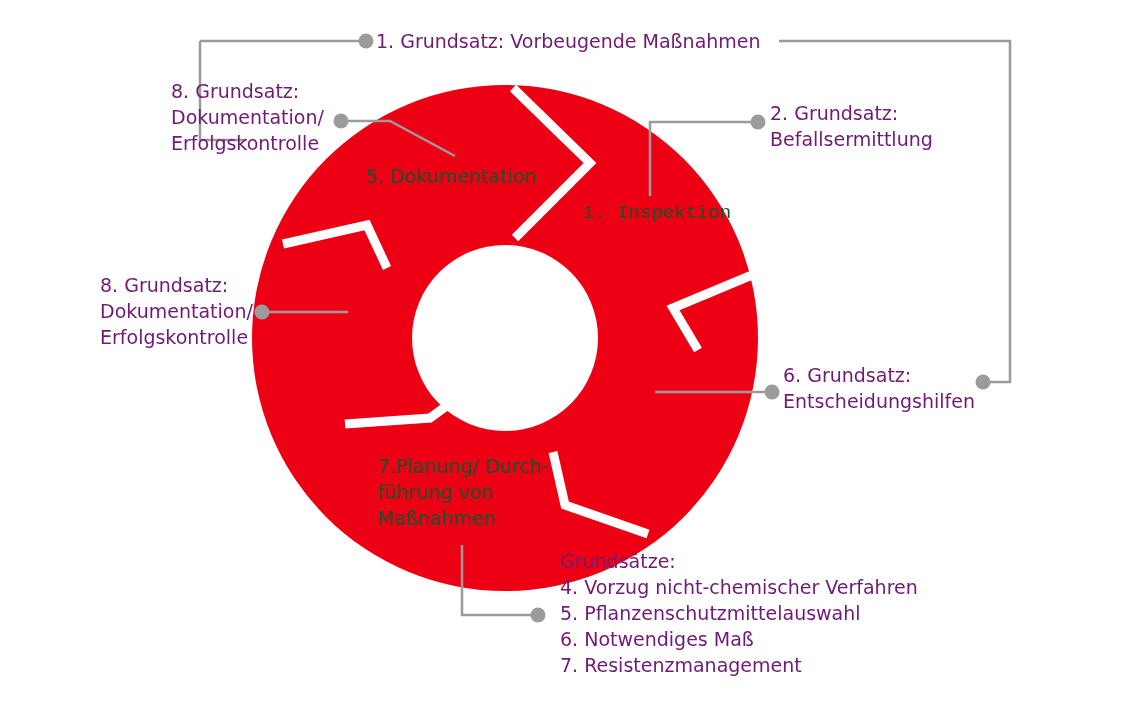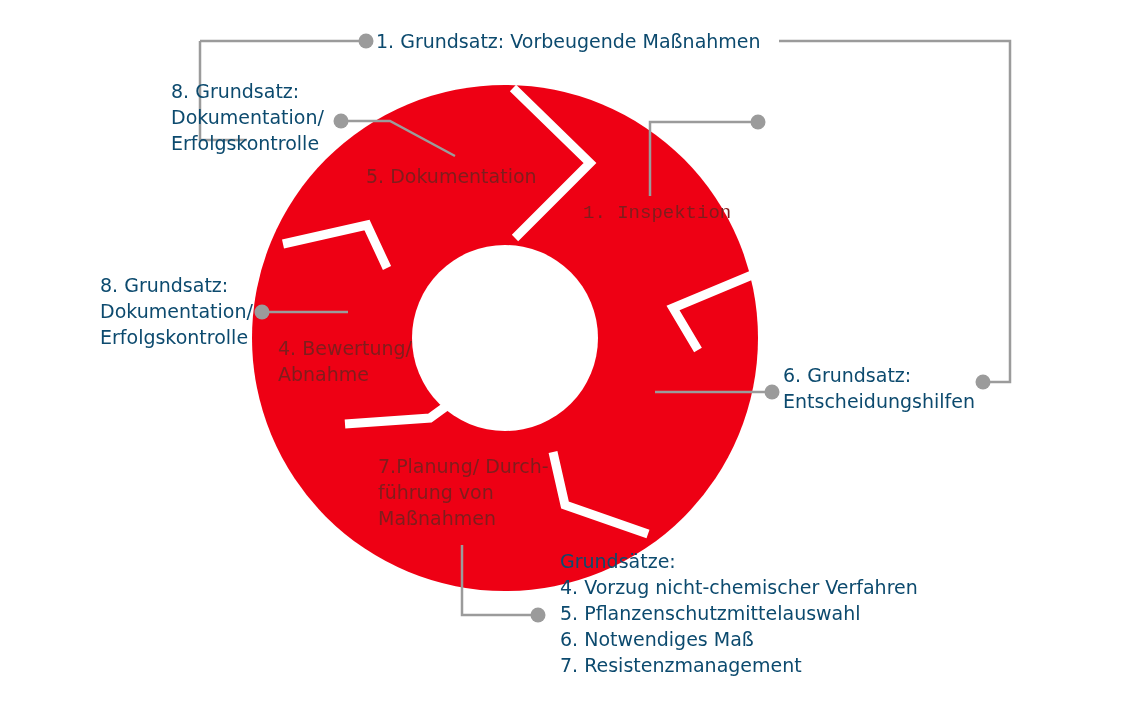--- a/index.html
+++ b/index.html
@@ -17,28 +17,28 @@
   }
   #diagram-svg {
     position: absolute;
     left: 0;
     top: 0;
     width: 1125px;
     height: 711px;
   }
   .lbl {
     position: absolute;
-    color: #0c4a6e;
+    color: #701a75;
     font-size: 19px;
     line-height: 26px;
     white-space: pre;
   }
   .seg-lbl {
     position: absolute;
-    color: #7f1d1d;
+    color: #14532d;
     font-size: 19px;
     line-height: 26px;
     white-space: pre;
     text-align: left;
   }
   
   #lbl-p1 { left: 376px; top: 28px; }
   #lbl-p2 { left: 770px; top: 100px; }
   #lbl-p3 { left: 783px; top: 362px; }
   #lbl-p8a { left: 171px; top: 78px; }
@@ -101,25 +101,25 @@
       <circle cx="341" cy="121" r="7.5"></circle>
       <circle cx="262" cy="312" r="7.5"></circle>
       <circle cx="538" cy="615" r="7.5"></circle>
     </g>
   </svg>
 
   <div class="seg-lbl" id="lbl-s1">1. Inspektion</div>
   <div class="seg-lbl" id="lbl-s3">7.Planung/ Durch-
 führung von
 Maßnahmen</div>
-  <div class="seg-lbl" id="lbl-s4">4. Bewertung/
-Abnahme</div>
   <div class="seg-lbl" id="lbl-s5">5. Dokumentation</div>
 
   <div class="lbl" id="lbl-p1">1. Grundsatz: Vorbeugende Maßnahmen</div>
+  <div class="lbl" id="lbl-p2">2. Grundsatz:
+Befallsermittlung</div>
   <div class="lbl" id="lbl-p3">6. Grundsatz:
 Entscheidungshilfen</div>
   <div class="lbl" id="lbl-p8a">8. Grundsatz:
 Dokumentation/
 Erfolgskontrolle</div>
   <div class="lbl" id="lbl-p8b">8. Grundsatz:
 Dokumentation/
 Erfolgskontrolle</div>
   <div class="lbl" id="lbl-p4567">Grundsätze:
 4. Vorzug nicht-chemischer Verfahren

